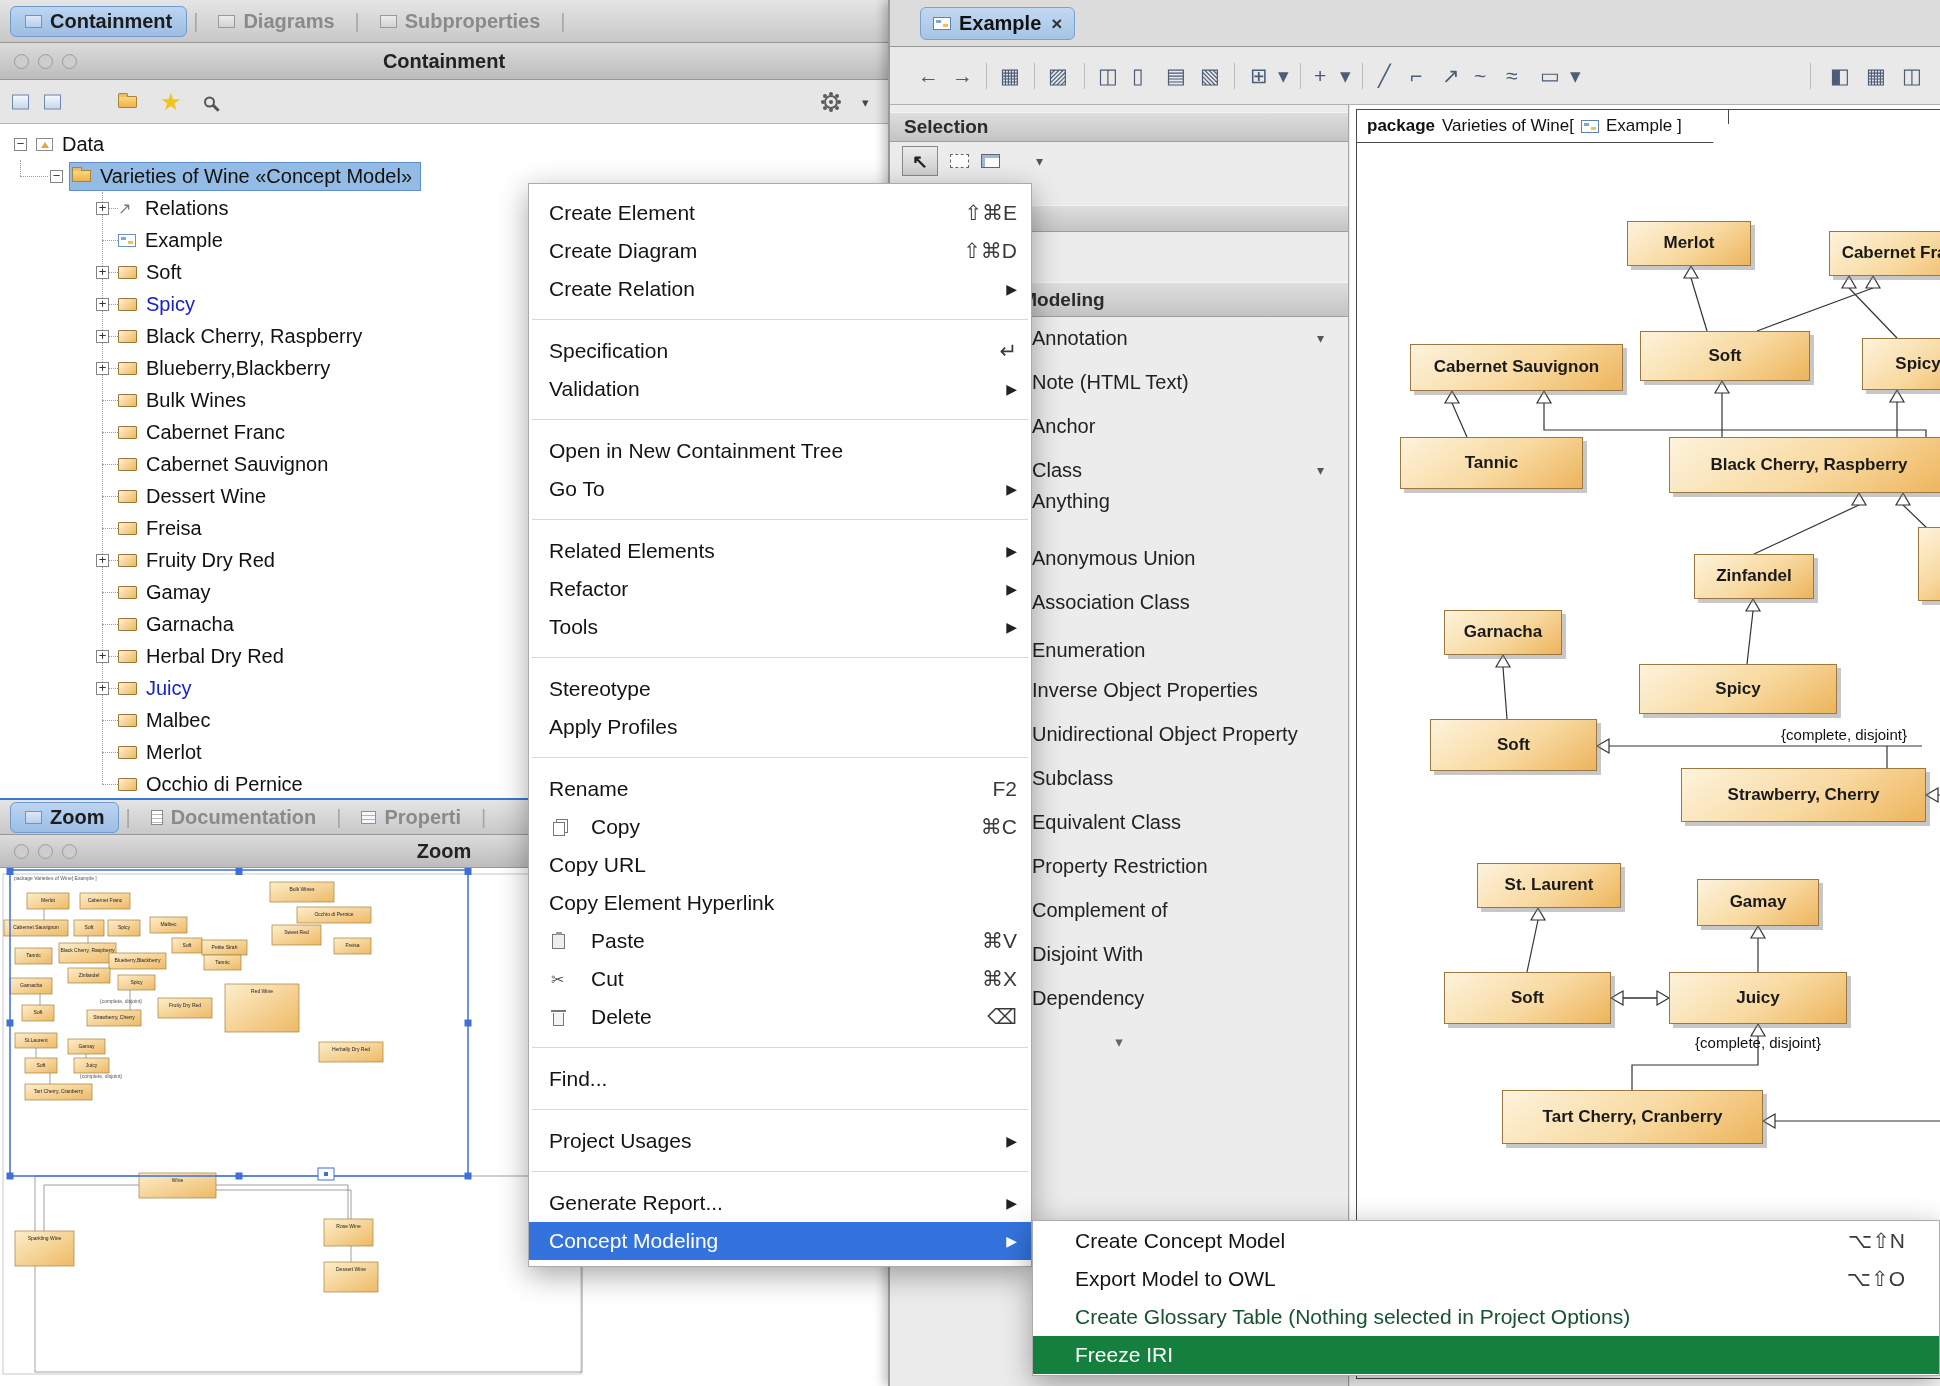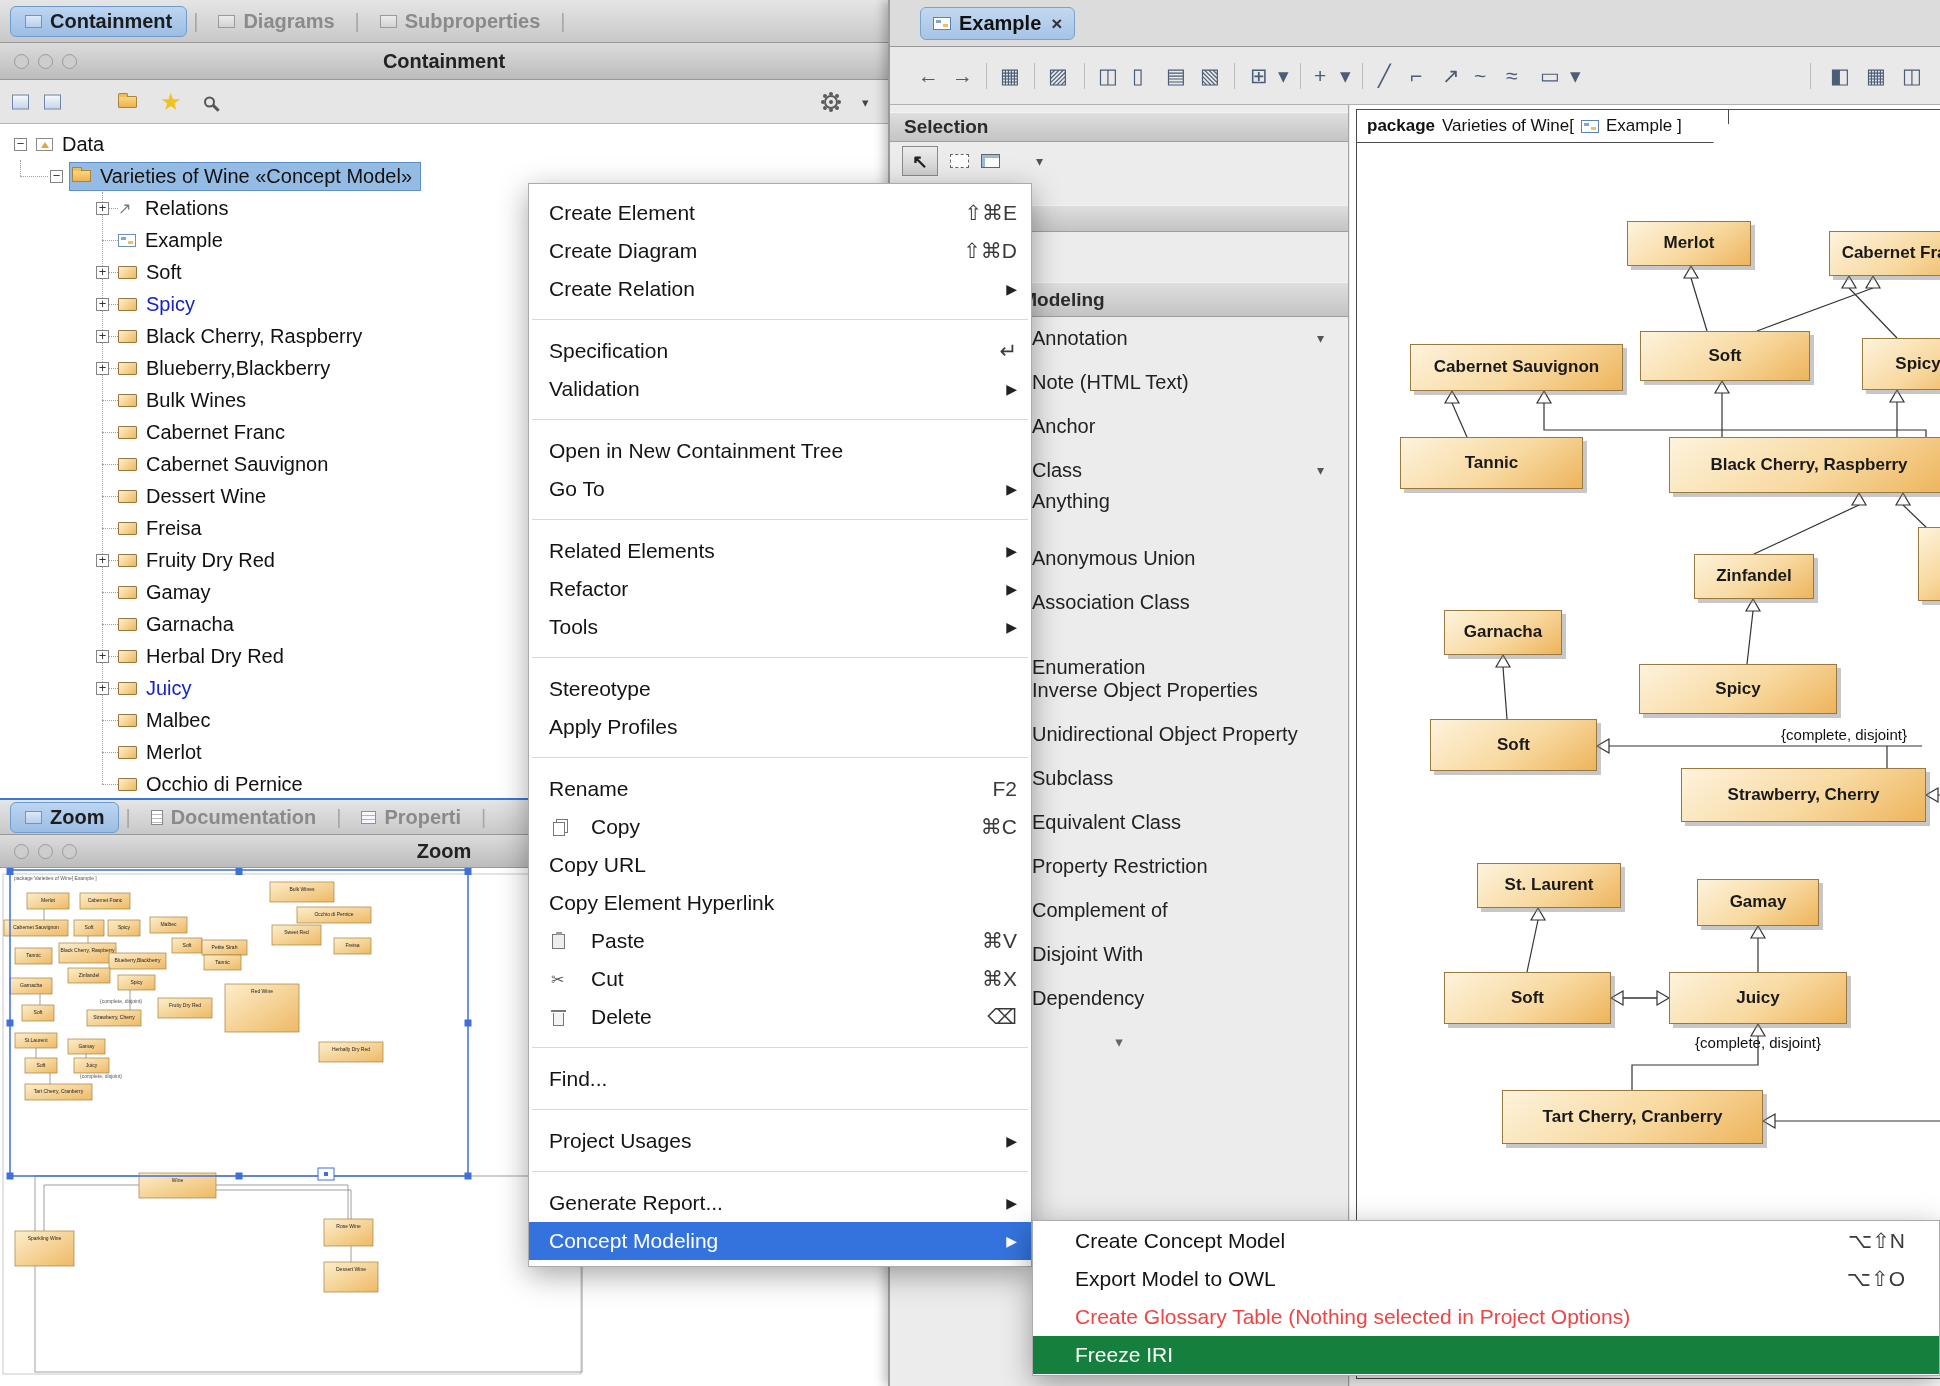--- a/index.html
+++ b/index.html
@@ -115,21 +115,21 @@
   .ic-copy{display:inline-block;width:12px;height:14px;border:1px solid #777;background:#fff;box-shadow:3px -3px 0 -1px #fff,3px -3px 0 0 #777;margin:3px 0 0 4px;}
   .ic-paste{display:inline-block;width:13px;height:15px;border:1px solid #777;background:#eee;position:relative;margin-left:3px;}
   .ic-paste::before{content:'';position:absolute;left:3px;top:-3px;width:6px;height:3px;background:#999;}
   .ic-cut{font-size:16px;color:#555;margin-left:2px;}
   .ic-del{display:inline-block;width:11px;height:13px;border:1px solid #777;border-top:none;background:#f4f4f4;position:relative;margin:4px 0 0 4px;}
   .ic-del::before{content:'';position:absolute;left:-3px;top:-3px;width:15px;height:2px;background:#777;}
 
   #sub-menu{position:absolute;left:1032px;top:1220px;width:908px;background:#fff;border:1px solid #ababab;box-shadow:0 8px 28px rgba(0,0,0,.35);padding:1px 0;z-index:60;}
   .sm-item{height:38px;display:flex;align-items:center;padding:0 34px 0 42px;font-size:21px;color:#141414;}
   .sm-item.hl{background:#15803d;color:#fff;}
-  .sm-item.dis{color:#ef4444;}
+  .sm-item.dis{color:#14532d;}
   .sm-short{margin-left:auto;color:#3a3a3a;}
 </style>
 </head>
 <body>
 
 <div class="stage">
 
   <div id="left-region">
     <div id="top-tabs">
         <div class="ttab active">
@@ -552,21 +552,21 @@
             <span class="plabel">Anything</span>
           </div>
           <div class="pitem" style="top: 431px;">
             <span class="pi"></span>
             <span class="plabel">Anonymous Union</span>
           </div>
           <div class="pitem" style="top: 475px;">
             <span class="pi"></span>
             <span class="plabel">Association Class</span>
           </div>
-          <div class="pitem" style="top: 540px;">
+          <div class="pitem" style="top: 523px;">
             <span class="pi"></span>
             <span class="plabel">Enumeration</span>
           </div>
           <div class="pitem" style="top: 563px; text-decoration: underline;">
             <span class="pi"></span>
             <span class="plabel">Inverse Object Properties</span>
           </div>
           <div class="pitem" style="top: 607px;">
             <span class="pi"></span>
             <span class="plabel">Unidirectional Object Property</span>

